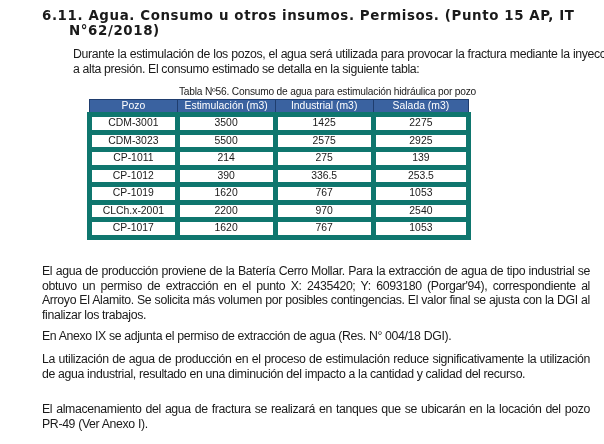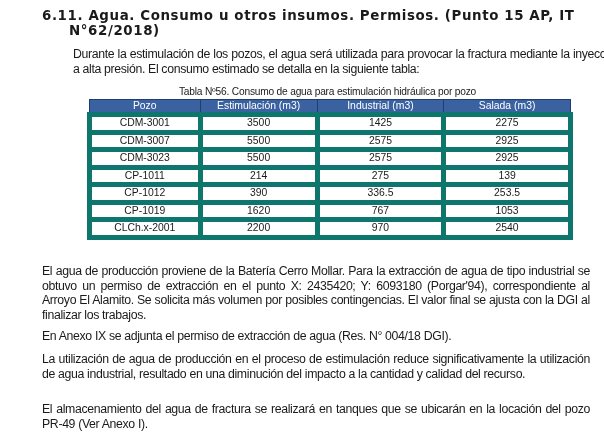--- a/index.html
+++ b/index.html
@@ -25,21 +25,21 @@
     #p2 { top: 264px; }
     #p3 { top: 329px; }
     #p4 { top: 352px; }
     #p5 { top: 402px; }
     .caption {
       position: absolute; left: 87px; top: 86px; width: 481px;
       text-align: center; font-size: 10.2px; line-height: 12px; color: #1a1a1a;
       letter-spacing: -0.2px;
     }
     table.data {
-      position: absolute; left: 87px; top: 99px; width: 486px;
+      position: absolute; left: 87px; top: 99px; width: 384px;
       border-collapse: collapse; font-size: 10.4px; color: #1a1a1a; padding-left: 25px;
     }
     table.data th {
       background: #3a62a0; color: #ffffff; font-weight: normal;
       height: 12px; padding: 0; line-height: 12px;
       border: 1px solid #1f3d6e;
     }
     table.data td {
       height: 12.5px; padding: 0; line-height: 12.5px; text-align: center;
       border: 5px solid #0f766e;
@@ -71,26 +71,20 @@
     </tr>
   </thead>
   <tbody>
     <tr>
       <td>CDM-3001</td>
       <td>3500</td>
       <td>1425</td>
       <td>2275</td>
     </tr>
     <tr>
-      <td>CDM-3007</td>
-      <td>5500</td>
-      <td>2575</td>
-      <td>2925</td>
-    </tr>
-    <tr>
       <td>CDM-3023</td>
       <td>5500</td>
       <td>2575</td>
       <td>2925</td>
     </tr>
     <tr>
       <td>CP-1011</td>
       <td>214</td>
       <td>275</td>
       <td>139</td>
@@ -106,19 +100,25 @@
       <td>1620</td>
       <td>767</td>
       <td>1053</td>
     </tr>
     <tr>
       <td>CLCh.x-2001</td>
       <td>2200</td>
       <td>970</td>
       <td>2540</td>
     </tr>
+    <tr>
+      <td>CP-1017</td>
+      <td>1620</td>
+      <td>767</td>
+      <td>1053</td>
+    </tr>
   </tbody>
 </table>
 
 <p class="para" id="p2">El agua de producción proviene de la Batería Cerro Mollar. Para la extracción de agua de tipo industrial se obtuvo un permiso de extracción en el punto X: 2435420; Y: 6093180 (Porgar'94), correspondiente al Arroyo El Alamito. Se solicita más volumen por posibles contingencias. El valor final se ajusta con la DGI al finalizar los trabajos.</p>
 <p class="para" id="p3">En Anexo IX se adjunta el permiso de extracción de agua (Res. N° 004/18 DGI).</p>
 <p class="para" id="p4">La utilización de agua de producción en el proceso de estimulación reduce significativamente la utilización de agua industrial, resultado en una diminución del impacto a la cantidad y calidad del recurso.</p>
 <p class="para" id="p5">El almacenamiento del agua de fractura se realizará en tanques que se ubicarán en la locación del pozo PR-49 (Ver Anexo I).</p>
 
 </body></html>

